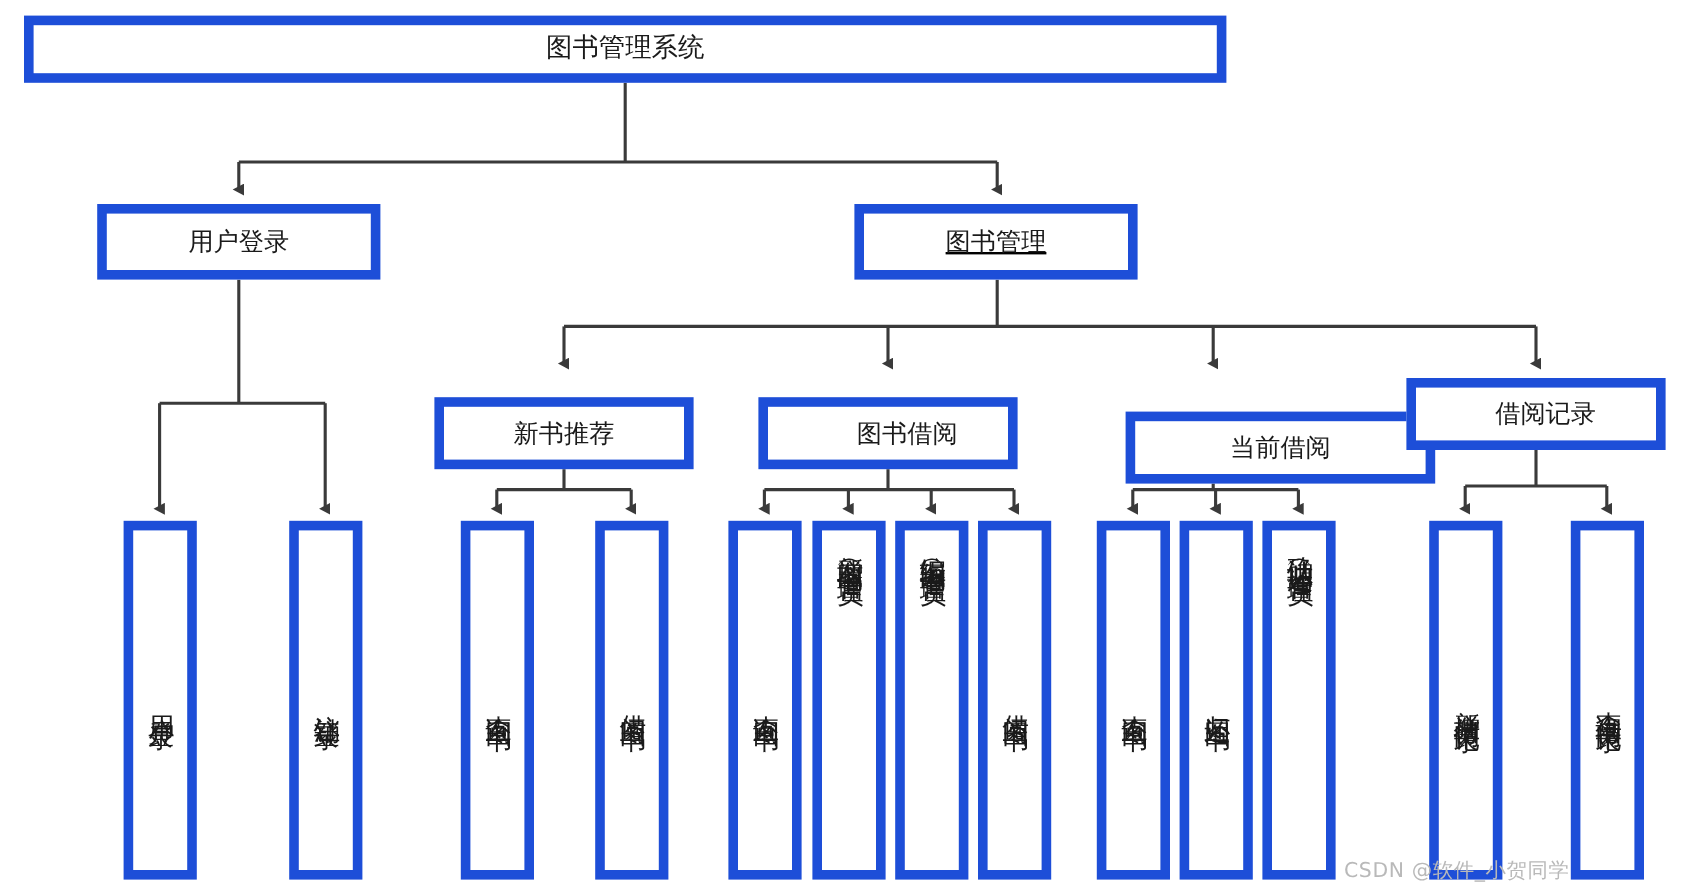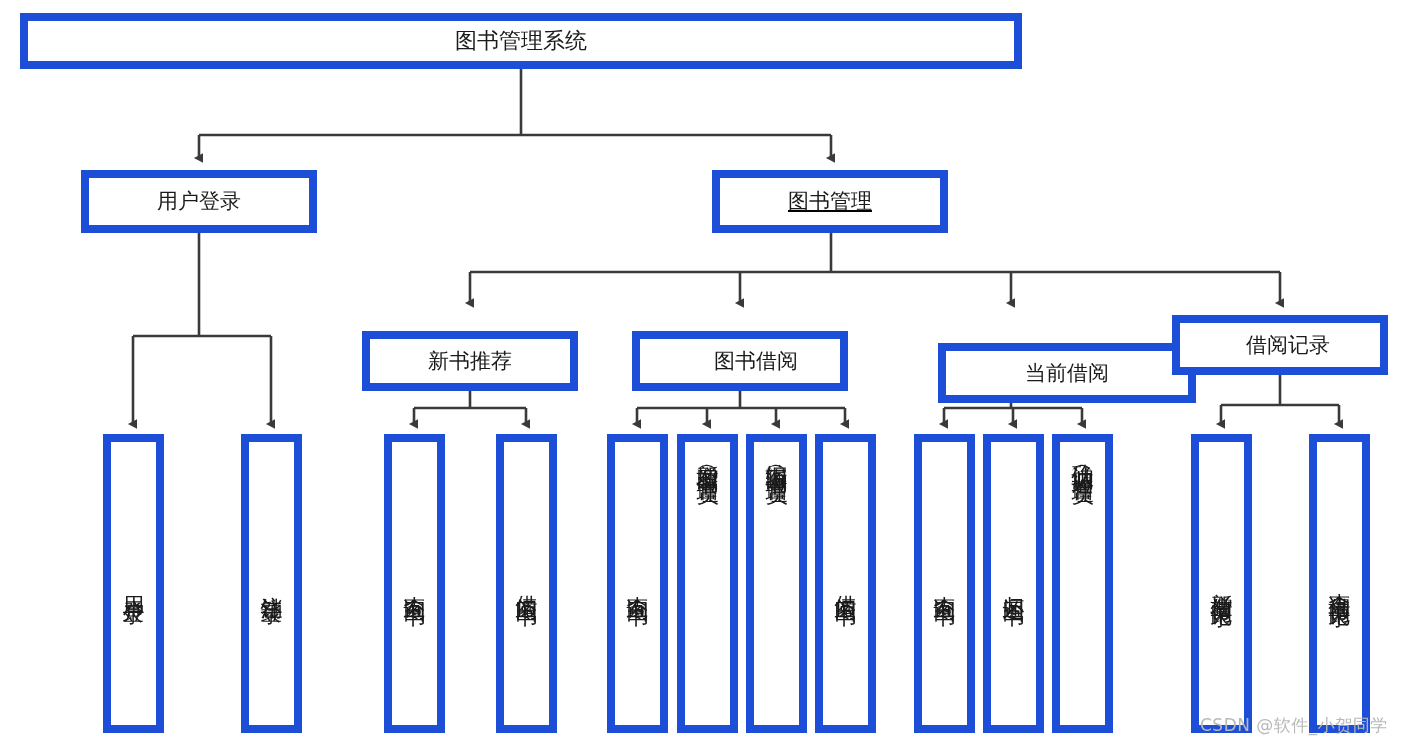--- a/index.html
+++ b/index.html
@@ -62,21 +62,21 @@
     letter-spacing: 3px;
     line-height: 1;
     white-space: nowrap;
   }
   .node.vert.tall-text {
     align-items: flex-start;
     padding-top: 4px;
   }
   .watermark {
     position: absolute;
-    left: 1200px;
+    left: 1120px;
     top: 714px;
     font-size: 17px;
     color: #b9b9b9;
     white-space: nowrap;
     letter-spacing: 0.5px;
   }
 </style>
 </head>
 <body>
 

